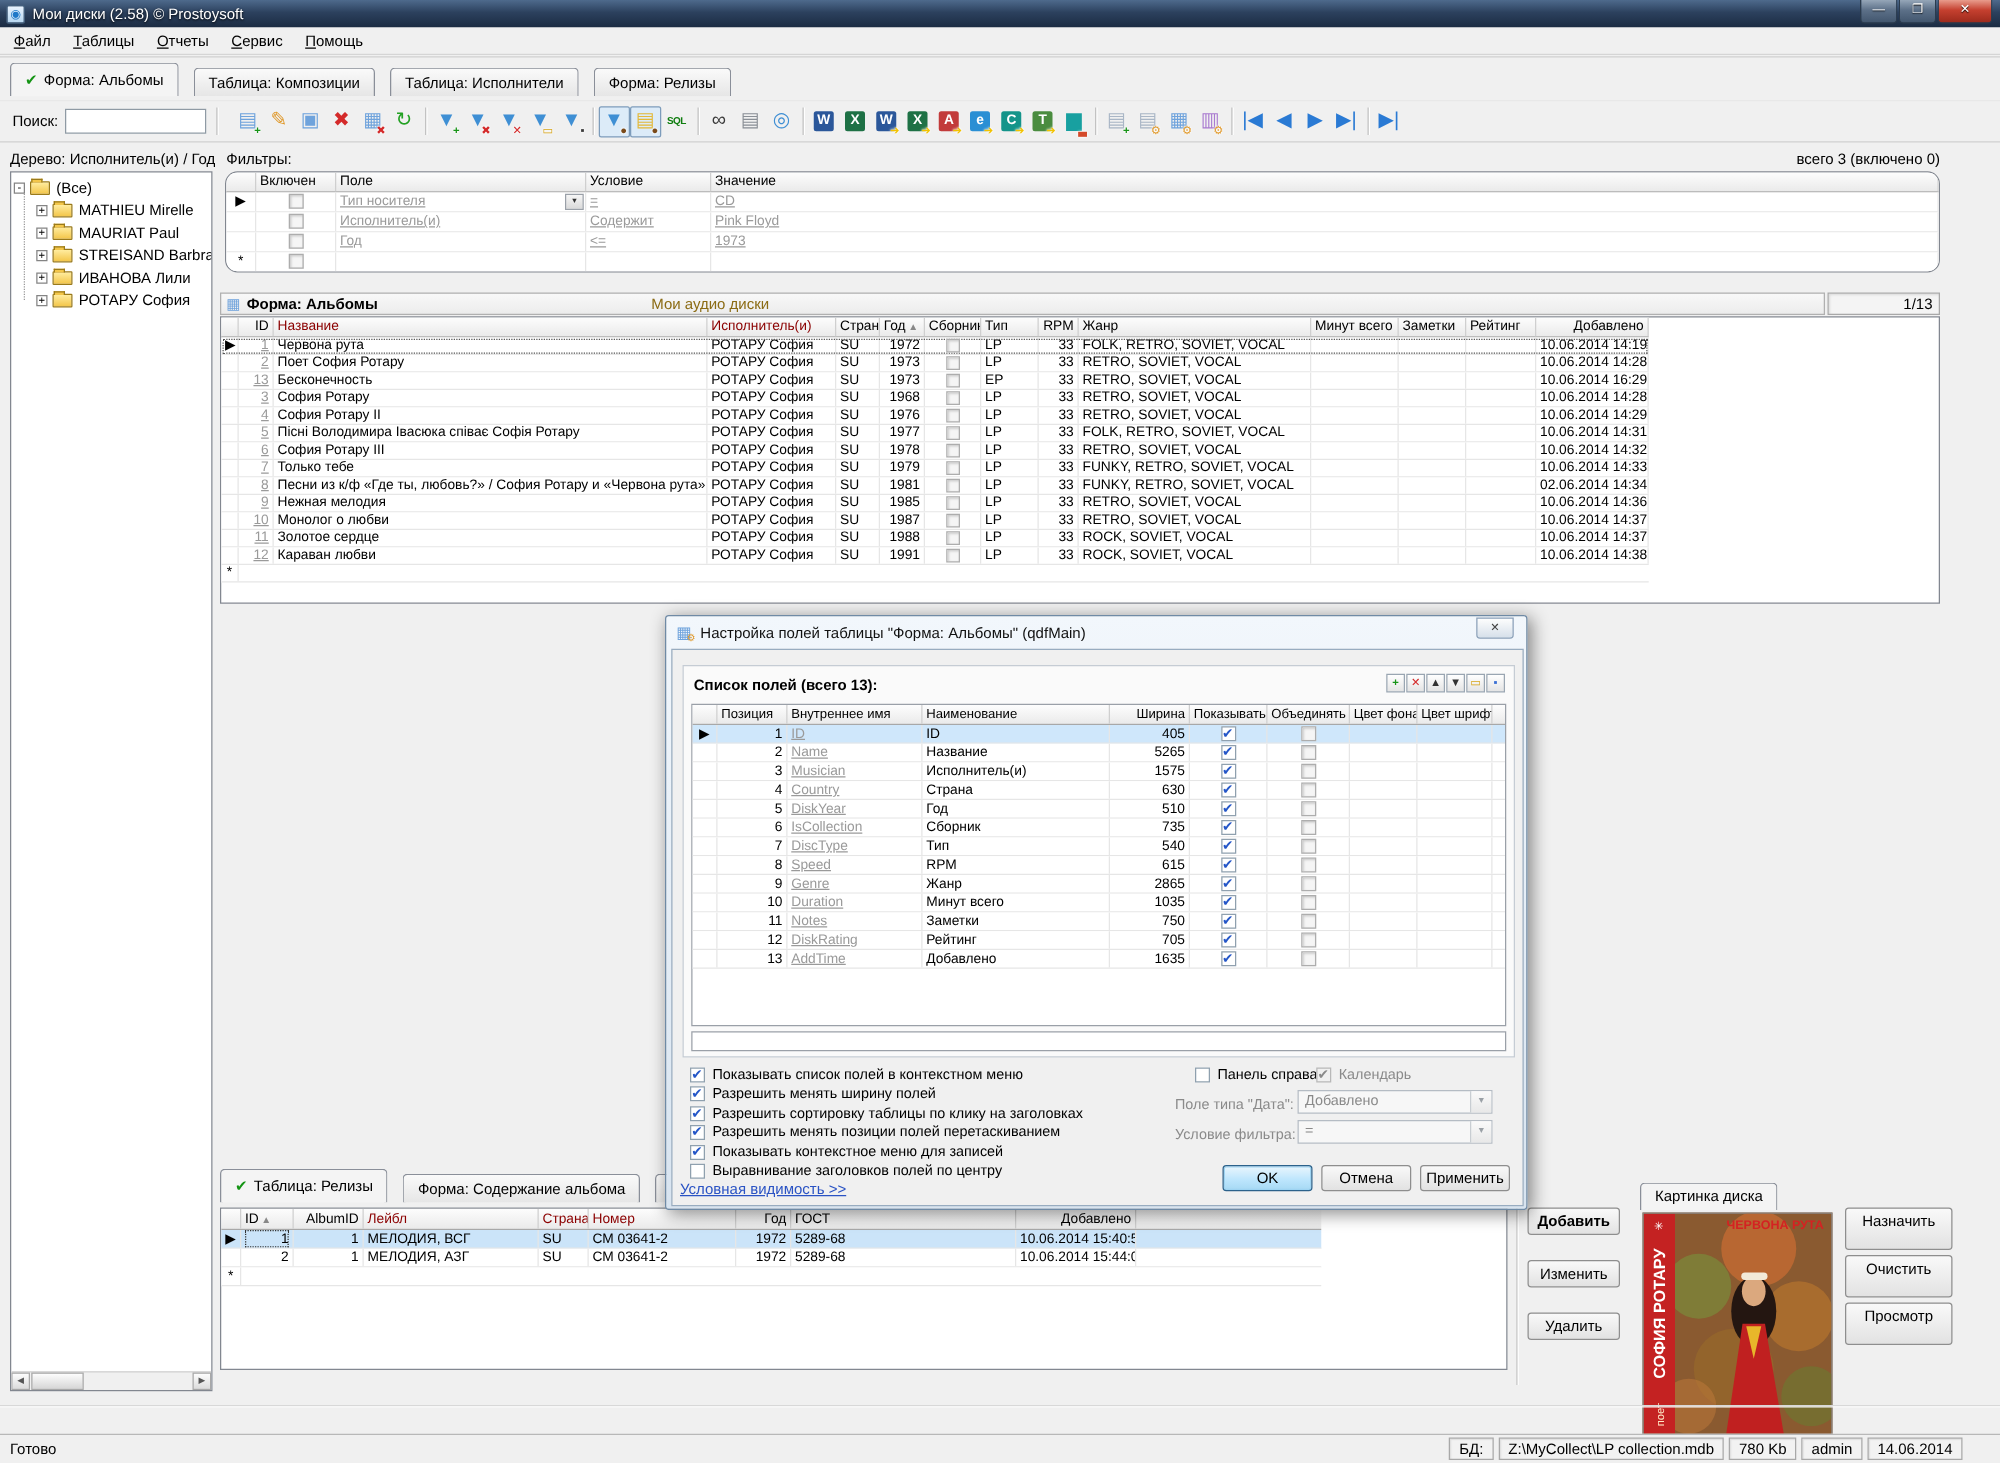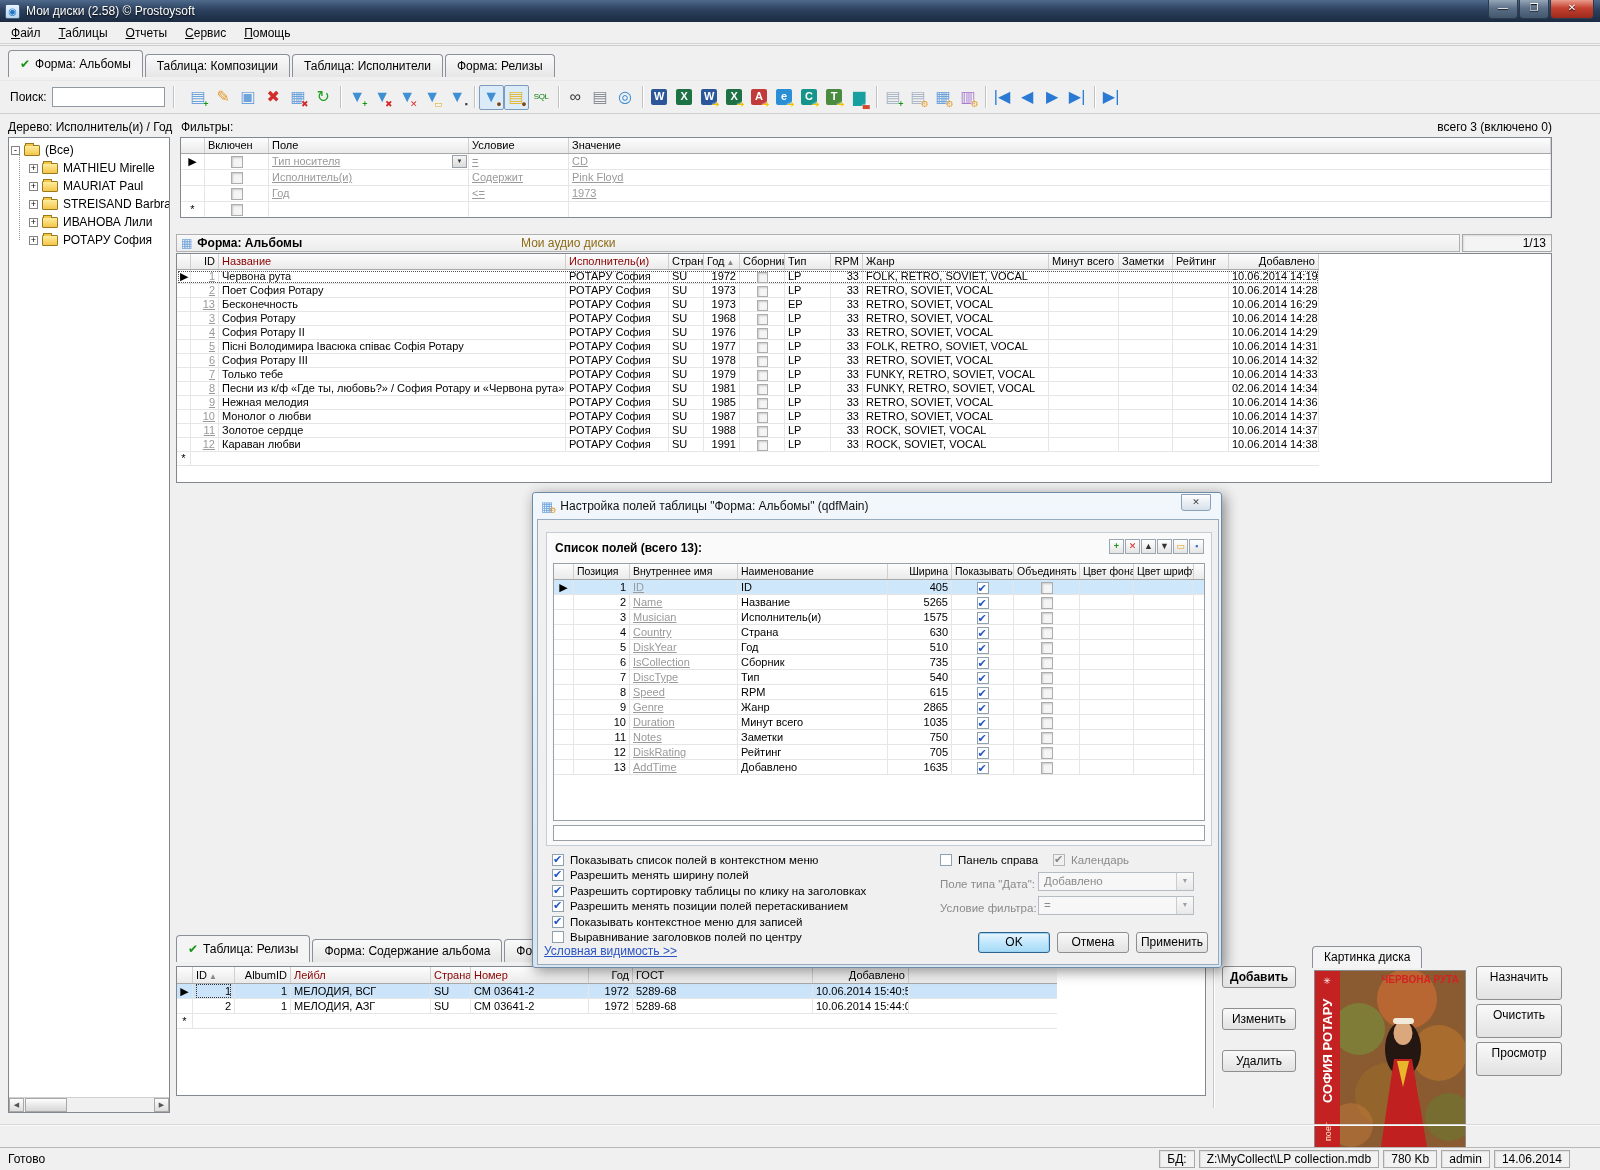--- a/index.html
+++ b/index.html
@@ -24,40 +24,40 @@
   
   #menubar { position:absolute; left:0; top:22px; width:1600px; height:22px; background:#f0f0f0;
     border-bottom:1px solid #d5d5d5; display:flex; align-items:center; padding-left:2px; }
   .mitem { padding:3px 9px; font-size:12px; }
   #menubar u { text-decoration:underline; }
   #menu-divider { position:absolute; left:0; top:45px; width:1600px; height:1px; background:#cfcfcf; }
 
   
   .tabrow { display:flex; align-items:flex-end; }
   #tabbar { position:absolute; left:8px; top:50px; height:27px; }
-  .tab { height:23px; line-height:22px; padding:0 11px; margin-right:2px; font-size:12px;
+  .tab { height:23px; line-height:22px; padding:0 11px; margin-right:12px; font-size:12px;
     border:1px solid #8a8f99; border-bottom:none; border-radius:4px 4px 0 0;
     background:linear-gradient(#fafafa,#e6e6e6); white-space:nowrap; }
   .tab.active { height:27px; line-height:26px; background:#f4f4f4; font-size:12px; }
   .tab .check { display:none; color:#149414; font-weight:bold; margin-right:5px; }
   .tab.active .check { display:inline; }
 
   
   #toolbar { position:absolute; left:0; top:80px; width:1600px; height:34px;
     border-top:1px solid #e8e8e8; border-bottom:1px solid #d0d0d0; display:flex; align-items:center; padding-left:10px; }
   #toolbar .lbl { font-size:12px; margin-right:5px; }
   #search-input { width:113px; height:20px; border:1px solid #8f9aa4; background:#fff; font-size:12px; padding:0 3px; }
   #toolbar-icons { display:flex; align-items:center; margin-left:8px; }
   .tsep { width:1px; height:22px; background:#c2c2c2; box-shadow:1px 0 0 #fff; margin:0 4px; }
   .tbtn { width:25px; height:25px; position:relative; display:flex; align-items:center; justify-content:center;
     border:1px solid transparent; border-radius:2px; }
   .tbtn.pressed { border:1px solid #7d9cbb; background:#dcebf8; }
   .tbtn .g { font-size:16px; line-height:16px; }
   .tbtn .g.bg { width:16px; height:16px; font-size:11px; font-weight:bold; line-height:15px; text-align:center; border-radius:2px; }
-  .tbtn .g.small { font-size:8px; font-weight:normal; letter-spacing:-0.5px; }
+  .tbtn .g.small { font-size:8px; font-weight:bold; letter-spacing:-0.5px; }
   .tbtn .ov { position:absolute; right:1px; bottom:0; font-size:9px; font-weight:bold; line-height:9px; text-shadow:0 0 2px #fff,0 0 2px #fff; }
 
   
   .panel-label { position:absolute; font-size:12px; }
   .gridbox { position:absolute; background:#fff; border:1px solid #828790; overflow:hidden; }
   .ghead { display:flex; height:16px; background:linear-gradient(#fdfdfd,#eaeaea); border-bottom:1px solid #a8a8a8; }
   .ghead .c { font-size:11px; line-height:15px; padding:0 3px; border-right:1px solid #cfcfcf; white-space:nowrap; overflow:hidden; }
   .grow { display:flex; height:14px; border-bottom:1px solid #e6e6e6; background:#fff; }
   .grow .c { font-size:11px; line-height:13px; padding:0 3px; border-right:1px solid #e6e6e6; white-space:nowrap; overflow:hidden; }
   .r { text-align:right; } .ctr { text-align:center; }
@@ -88,21 +88,21 @@
   .folder::before { content:""; position:absolute; top:-3px; left:0; width:7px; height:2px;
     background:#f3c64a; border:1px solid #9a7a1a; border-bottom:none; }
   #tree-hscroll { position:absolute; left:0; bottom:0; width:160px; height:15px; background:#f0f0f0; border-top:1px solid #d0d0d0; display:flex; }
   .sarrow { width:15px; height:14px; background:linear-gradient(#fdfdfd,#dcdcdc); border:1px solid #a8a8a8; font-size:7px; line-height:12px; text-align:center; color:#555; flex:none; }
   .sthumb { width:42px; height:14px; background:linear-gradient(#fdfdfd,#d6d6d6); border:1px solid #a8a8a8; margin-left:1px; }
   #tree-hscroll .sarrow.right { margin-left:auto; }
 
   
   #filters-label { left:181px; top:120px; }
   #filters-summary { position:absolute; top:120px; left:1330px; width:222px; text-align:right; font-size:12px; }
-  #filters-box { left:180px; top:137px; width:1372px; height:81px; }
+  #filters-box { left:180px; top:137px; width:1372px; height:81px;border-radius:10px; }
   .f-sel{width:24px;flex:none;} .f-en{width:64px;flex:none;} .f-field{width:200px;flex:none;position:relative;}
   .f-cond{width:100px;flex:none;} .f-val{flex:1;}
   #filters-box .grow { height:16px; }
   #filters-box .grow .c { line-height:15px; }
   #filters-box .ghead .c { border-right:1px solid #cfcfcf; }
   .combo-btn { position:absolute; right:1px; top:1px; width:15px; height:13px; background:linear-gradient(#f6f6f6,#dadada);
     border:1px solid #9aa0a8; font-size:6px; line-height:11px; text-align:center; color:#333; display:none; }
   .f-field.show-combo .combo-btn { display:block; }
 
   
@@ -186,21 +186,21 @@
   #dlg-table .grow { height:15px; }
   #dlg-table .grow .c { line-height:14px; }
   #dlg-table .grow.selected { background:#cfe7fb; }
   #dlg-textline { position:absolute; left:6px; top:292px; width:652px; height:16px; background:#fff; border:1px solid #9aa0a8; }
   #dlg-options { position:absolute; left:14px; top:332px; }
   .opt { height:15.5px; display:flex; align-items:center; font-size:11.5px; }
   .opt .cb { margin-right:6px; flex:none; }
   #dlg-right { position:absolute; left:402px; top:332px; width:272px; font-size:11.5px; }
   .dlg-cbrow { display:flex; align-items:center; position:absolute; }
   .dlg-cbrow .cb { margin-right:6px; }
-  #cb-panelright { left:0; top:2px; }
+  #cb-panelright { left:16px; top:2px; }
   #cb-calendar { left:113px; top:2px; color:#8a8a8a; }
   .dlg-lab { position:absolute; color:#8a8a8a; }
   #lab-date { left:0; top:26px; }
   #lab-cond { left:0; top:50px; }
   .combo { position:absolute; width:156px; height:19px; background:#f7f7f7; border:1px solid #b5bcc4;
     font-size:11.5px; line-height:17px; color:#8a8a8a; padding-left:5px; }
   .combo .arrow { position:absolute; right:0; top:0; width:17px; height:17px; border-left:1px solid #c8cdd2;
     font-size:7px; line-height:16px; text-align:center; color:#9aa0a6; background:linear-gradient(#fafafa,#e8e8e8); }
   #combo-date { left:98px; top:20px; }
   #combo-cond { left:98px; top:44px; }

